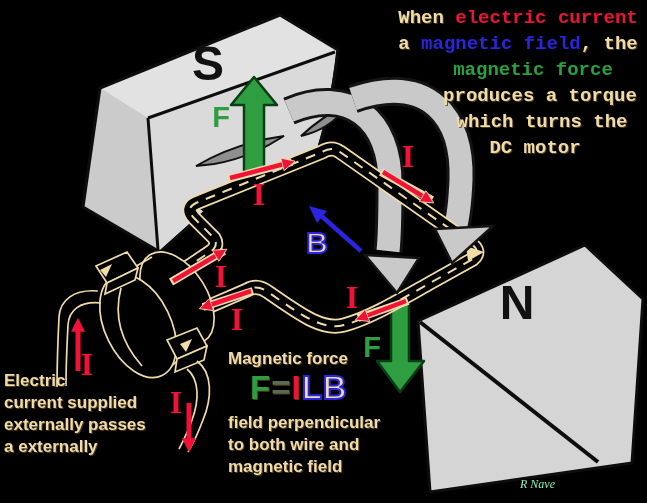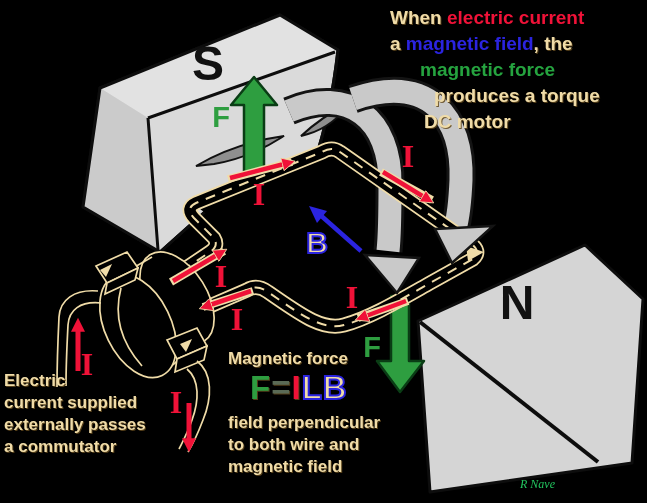--- a/index.html
+++ b/index.html
@@ -5,34 +5,34 @@
   html,body{margin:0;padding:0;background:#000;}
   .stage{
     position:relative;width:647px;height:503px;background:#000;
     font-family:"Liberation Sans", sans-serif;overflow:hidden;
   }
   .stage svg{position:absolute;left:0;top:0;}
   .ov{position:absolute;}
   .ctr{transform:translate(-50%,-50%);}
   
   .cream{color:#F0DCA8;text-shadow:1px 1px 0 rgba(96,72,28,.85);}
-  .title-block{left:390px;top:5px;width:256px;font-size:19px;font-weight:700;line-height:26px;}
+  .title-block{left:390px;top:5px;width:256px;font-size:19px;font-weight:700;line-height:26px;text-align:center;font-family:Liberation Mono, monospace;}
   .t-line{white-space:pre-wrap;}
   .red-t{color:#F01238;}
   .blue-t{color:#2B24E0;}
   .green-t{color:#25A33F;}
   .note{font-size:17px;font-weight:700;line-height:22px;}
   .left-note{left:4px;top:370px;}
   .center-note{left:228px;top:348px;}
   .formula{font-size:33px;font-weight:700;line-height:33px;margin:1px 0 8px 22px;letter-spacing:1px;white-space:pre;}
   .f-green{color:#2E9E40;}
   .f-eq{color:#5A6A55;}
   .f-red{color:#F01238;}
   .f-creamblue{color:#F0DCA8;-webkit-text-stroke:2px #2B24E0;text-shadow:0 0 1px #2B24E0;}
-  .credit{left:520px;top:477px;font-family:"Liberation Serif",serif;font-style:italic;font-size:12px;color:#22c55e;}
+  .credit{left:520px;top:477px;font-family:"Liberation Serif",serif;font-style:italic;font-size:12px;color:#86efac;}
   .pole{font-weight:700;font-size:48px;color:#111;line-height:1;}
   .i-label{font-family:"Liberation Serif",serif;font-weight:700;font-size:32px;color:#F01238;line-height:1;}
   .f-label{font-weight:700;font-size:29px;color:#2E9E40;line-height:1;}
   .b-label{font-weight:700;font-size:30px;color:#F0DCA8;-webkit-text-stroke:2px #2B24E0;text-shadow:0 0 1px #2B24E0;line-height:1;}
 </style>
 </head>
 <body>
 
 <div class="stage">
 
@@ -137,20 +137,21 @@
       <line x1="361" y1="251" x2="318" y2="213" stroke="#2B24E0" stroke-width="4.5"></line>
       <polygon points="309,206 327,211 317,223" fill="#2B24E0"></polygon>
     </g>
   </svg>
 
   <div class="ov title-block">
     <div class="t-line"><span class="cream">When </span><span class="red-t">electric current</span></div>
     <div class="t-line"><span class="cream">a </span><span class="blue-t">magnetic field</span><span class="cream">, the</span></div>
     <div class="t-line green-t" style="padding-left:30px">magnetic force</div>
     <div class="t-line cream" style="padding-left:44px">produces a torque</div>
+    <div class="t-line cream" style="padding-left:48px">which turns the</div>
     <div class="t-line cream" style="padding-left:34px">DC motor</div>
   </div>
 
   <div class="ov pole ctr" style="left:208px;top:64px">S</div>
   <div class="ov pole ctr" style="left:517px;top:303px">N</div>
 
   <div class="ov f-label ctr" style="left:221px;top:117px">F</div>
   <div class="ov f-label ctr" style="left:372px;top:347px">F</div>
   <div class="ov b-label ctr" style="left:317px;top:243px">B</div>
 
@@ -159,21 +160,21 @@
   <div class="ov i-label ctr" style="left:352px;top:297px">I</div>
   <div class="ov i-label ctr" style="left:221px;top:276px">I</div>
   <div class="ov i-label ctr" style="left:237px;top:319px">I</div>
   <div class="ov i-label ctr" style="left:87px;top:364px">I</div>
   <div class="ov i-label ctr" style="left:176px;top:402px">I</div>
 
   <div class="ov note cream left-note">
     <div>Electric</div>
     <div>current supplied</div>
     <div>externally passes</div>
-    <div>a commutator</div>
+    <div>a externally</div>
   </div>
 
   <div class="ov note cream center-note">
     <div>Magnetic force</div>
     <div class="formula"><span class="f-green">F</span><span class="f-eq">=</span><span class="f-red">I</span><span class="f-creamblue">L</span><span class="f-creamblue">B</span></div>
     <div>field perpendicular</div>
     <div>to both wire and</div>
     <div>magnetic field</div>
   </div>
 

